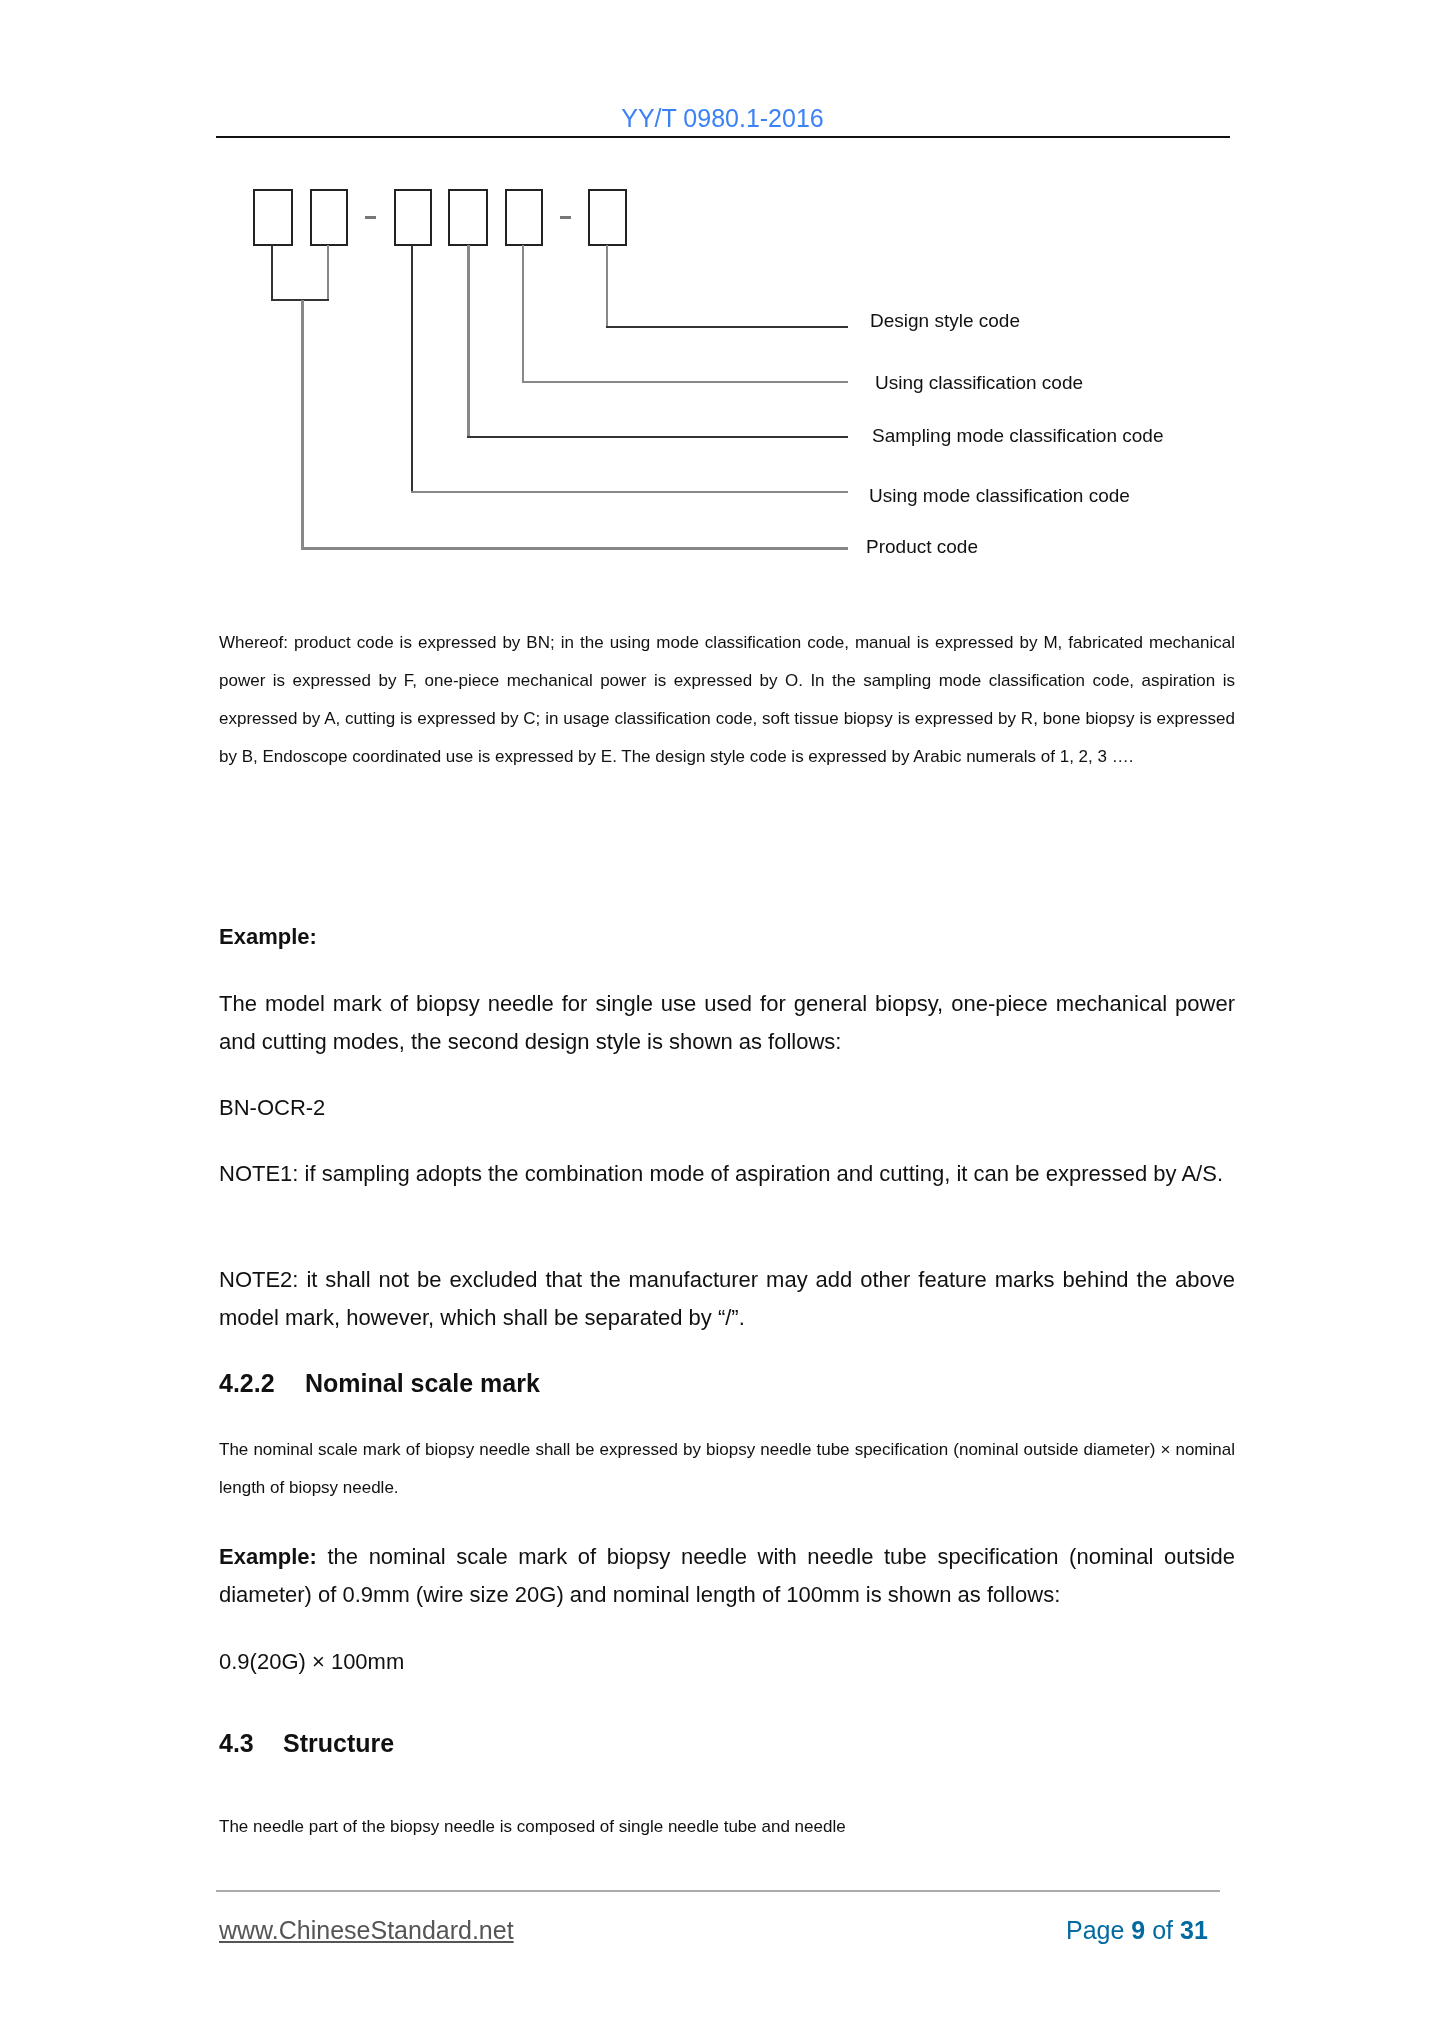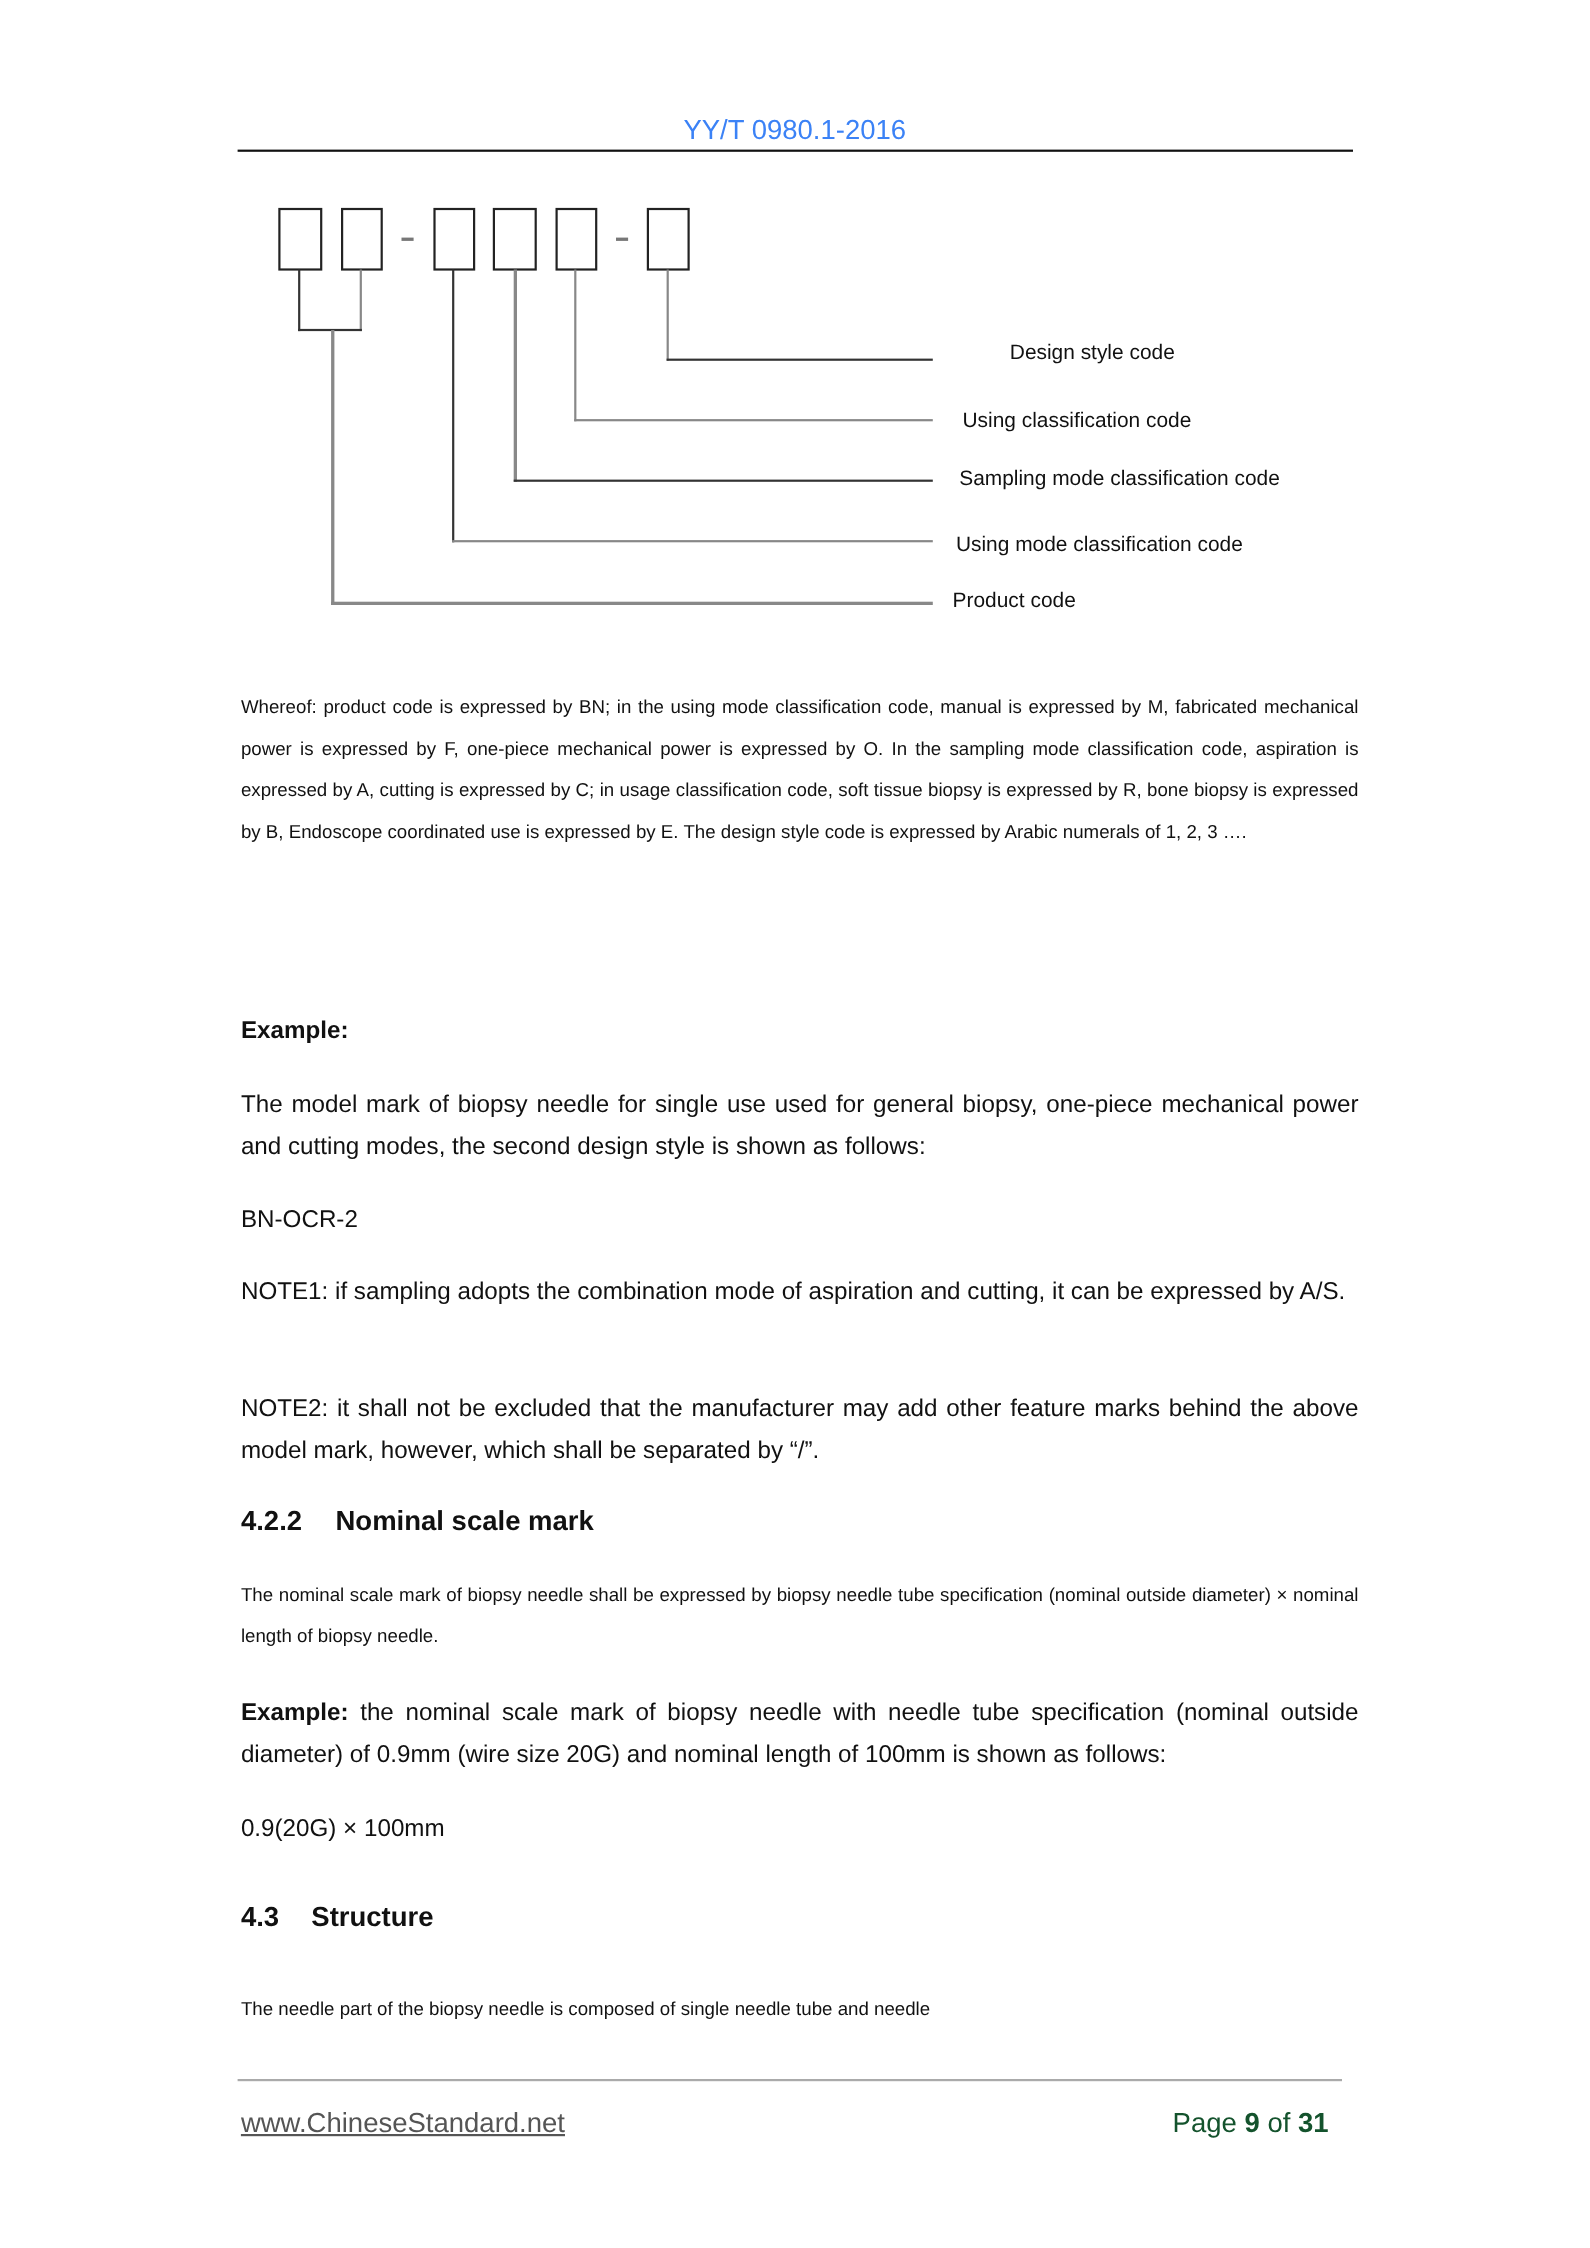--- a/index.html
+++ b/index.html
@@ -13,21 +13,21 @@
   .ln { background: #333; }
   .ln.g { background: #888; }
   .lbl { font-size: 19px; line-height: 22px; color: #111; white-space: nowrap; }
   .para { left: 219px; width: 1016px; font-size: 17px; line-height: 38px; text-align: justify; color: #111; }
   .para.sm { font-size: 22px; line-height: 38px; }
   .bold { font-weight: bold; }
   .h3 { left: 219px; font-size: 25px; font-weight: bold; line-height: 30px; color: #111; }
   .h3 .num { display: inline-block; }
   .ftr-line { left: 216px; top: 1890px; width: 1004px; height: 2px; background: #aaa; }
   .ftr-link { left: 219px; top: 1915px; font-size: 25px; color: #555; text-decoration: underline; line-height: 30px; }
-  .ftr-page { left: 1066px; top: 1915px; font-size: 25px; color: #14532d; line-height: 30px; white-space: nowrap; }
+  .ftr-page { left: 1066px; top: 1915px; font-size: 25px; color: #0369a1; line-height: 30px; white-space: nowrap; }
   .ftr-page b { font-weight: bold; }
 </style>
 </head>
 <body>
 
 <div class="abs hdr-title">YY/T 0980.1-2016</div>
 <div class="abs hdr-line"></div>
 
 <div>
   <div class="abs box" style="left:253px;width:40px;"></div>
@@ -51,21 +51,21 @@
 
   <div class="abs ln g" style="left:467px;top:245px;width:3px;height:193px;"></div>
   <div class="abs ln" style="left:467px;top:436px;width:381px;height:2px;"></div>
 
   <div class="abs ln g" style="left:522px;top:245px;width:2px;height:138px;"></div>
   <div class="abs ln g" style="left:522px;top:381px;width:326px;height:2px;"></div>
 
   <div class="abs ln g" style="left:606px;top:245px;width:2px;height:83px;"></div>
   <div class="abs ln" style="left:606px;top:326px;width:242px;height:2px;"></div>
 
-  <div class="abs lbl" style="left:918px;top:310px;">Design style code</div>
+  <div class="abs lbl" style="left:870px;top:310px;">Design style code</div>
   <div class="abs lbl" style="left:875px;top:372px;">Using classification code</div>
   <div class="abs lbl" style="left:872px;top:425px;">Sampling mode classification code</div>
   <div class="abs lbl" style="left:869px;top:485px;">Using mode classification code</div>
   <div class="abs lbl" style="left:866px;top:536px;">Product code</div>
 </div>
 
 <div class="abs para" style="top:624px;">Whereof: product code is expressed by BN; in the using mode classification code, manual is expressed by M, fabricated mechanical power is expressed by F, one-piece mechanical power is expressed by O. In the sampling mode classification code, aspiration is expressed by A, cutting is expressed by C; in usage classification code, soft tissue biopsy is expressed by R, bone biopsy is expressed by B, Endoscope coordinated use is expressed by E. The design style code is expressed by Arabic numerals of 1, 2, 3 ….</div>
 
 <div class="abs para sm bold" style="top:918px;">Example:</div>
 <div class="abs para sm" style="top:985px;">The model mark of biopsy needle for single use used for general biopsy, one-piece mechanical power and cutting modes, the second design style is shown as follows:</div>

